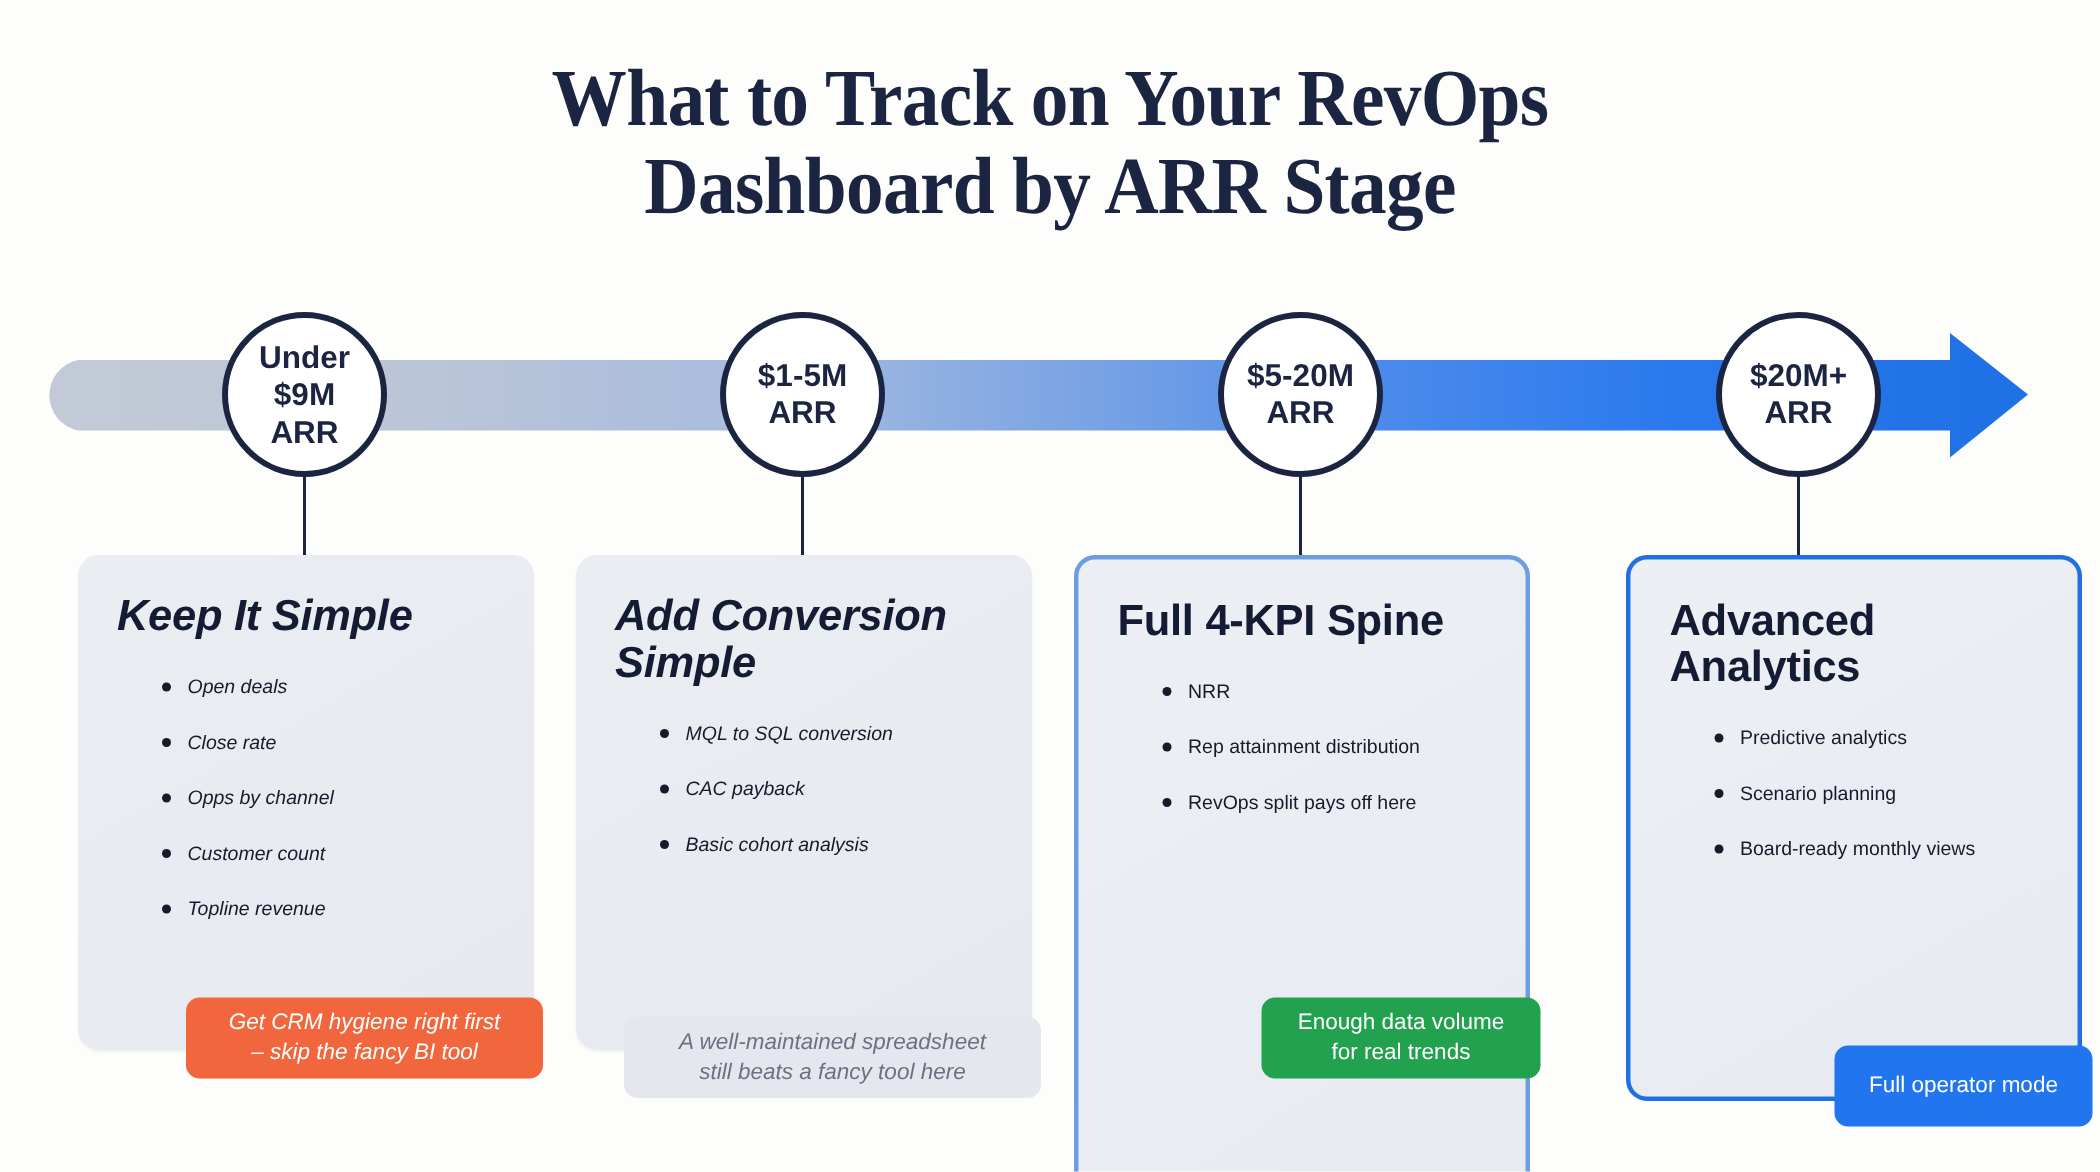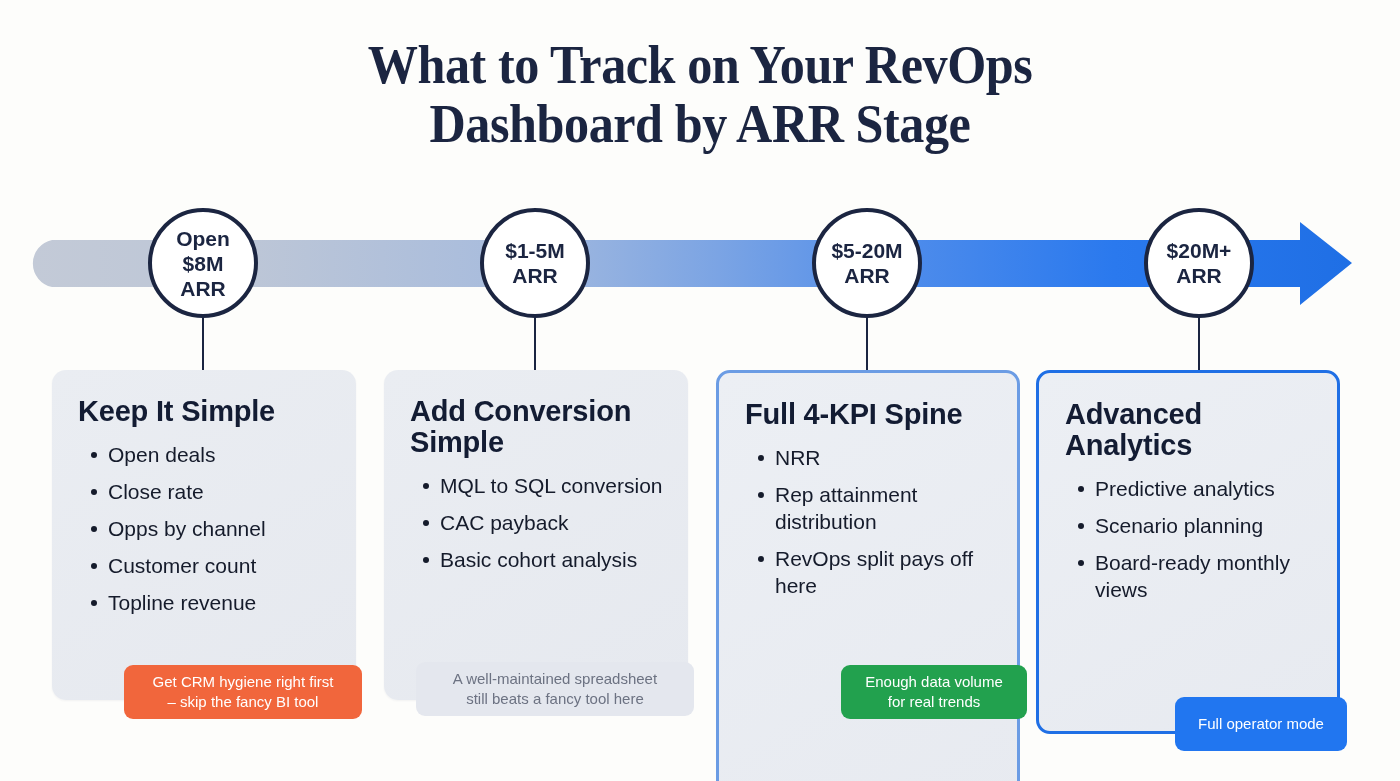--- a/index.html
+++ b/index.html
@@ -93,20 +93,21 @@
     box-sizing: border-box;
     border-radius: 14px;
     background: #e8ebf1;
     padding: 26px 22px 18px 26px;
     overflow: visible;
   }
   .card.plain {
     height: 330px;
     background: linear-gradient(150deg, #eaedf2 0%, #e6e9ef 100%);
     box-shadow: 0 1px 2px rgba(30,40,70,0.05);
+    font-style: italic;
   }
   .card.outlined-light {
     height: 468px;
     background: linear-gradient(150deg, #eceff4 0%, #e7eaf0 100%);
     border: 3px solid #6b9ce4;
   }
   .card.outlined-strong {
     height: 364px;
     background: linear-gradient(150deg, #eceff4 0%, #e7eaf0 100%);
     border: 3px solid #1f6fe5;
@@ -116,25 +117,25 @@
     color: #131c33;
     font-family: "Liberation Sans Narrow", "Liberation Sans", sans-serif;
     font-weight: bold;
     font-size: 29px;
     line-height: 31px;
     margin: 0 0 14px 0;
     letter-spacing: -0.2px;
   }
 
   .card-list {
-    margin: 0;
+    margin: 17px;
     padding: 0 0 0 30px;
     list-style: none;
     color: #151b2b;
-    font-size: 21px;
+    font-size: 13px;
     line-height: 27px;
   }
   .card-list li {
     position: relative;
     margin-bottom: 10px;
   }
   .card-list li::before {
     content: "";
     position: absolute;
     left: -17px;
@@ -184,22 +185,22 @@
     <path d="M 52 40 L 1300 40 L 1300 22 L 1352 63 L 1300 105 L 1300 87 L 52 87
              A 24 24 0 0 1 52 40 Z" fill="url(#barGrad)"></path>
   </svg>
 
   <div class="connector" style="left:202px;"></div>
   <div class="connector" style="left:534px;"></div>
   <div class="connector" style="left:866px;"></div>
   <div class="connector" style="left:1198px;"></div>
 
   <div class="stage-circle" style="left:148px;">
-    <span class="cl">Open</span>
-    <span class="cl">$8M</span>
+    <span class="cl">Under</span>
+    <span class="cl">$9M</span>
     <span class="cl">ARR</span>
   </div>
   <div class="stage-circle" style="left:480px;">
     <span class="cl">$1-5M</span>
     <span class="cl">ARR</span>
   </div>
   <div class="stage-circle" style="left:812px;justify-content:center;">
     <span class="cl">$5-20M</span>
     <span class="cl">ARR</span>
   </div>
@@ -223,40 +224,40 @@
     </div>
   </div>
 
   <div class="card plain" style="left:384px;">
     <div class="card-title">Add Conversion Simple</div>
     <ul class="card-list">
       <li>MQL to SQL conversion</li>
       <li>CAC payback</li>
       <li>Basic cohort analysis</li>
     </ul>
-    <div class="badge muted" style="left:32px; top:292px; width:278px;">
+    <div class="badge muted" style="left:32px; top:308px; width:278px;">
       <span>A well-maintained spreadsheet</span><br>
       <span>still beats a fancy tool here</span>
     </div>
   </div>
 
   <div class="card outlined-light" style="left:716px;">
     <div class="card-title">Full 4-KPI Spine</div>
     <ul class="card-list">
       <li>NRR</li>
       <li>Rep attainment distribution</li>
       <li>RevOps split pays off here</li>
     </ul>
     <div class="badge green" style="left:122px; top:292px; width:186px;">
       <span>Enough data volume</span><br>
       <span>for real trends</span>
     </div>
   </div>
 
-  <div class="card outlined-strong" style="left:1036px;">
+  <div class="card outlined-strong" style="left:1084px;">
     <div class="card-title">Advanced Analytics</div>
     <ul class="card-list">
       <li>Predictive analytics</li>
       <li>Scenario planning</li>
       <li>Board-ready monthly views</li>
     </ul>
     <div class="badge blue" style="left:136px; top:292px; width:172px; padding-top:17px; padding-bottom:17px;margin-top:32px;">
       <span>Full operator mode</span>
     </div>
   </div>

